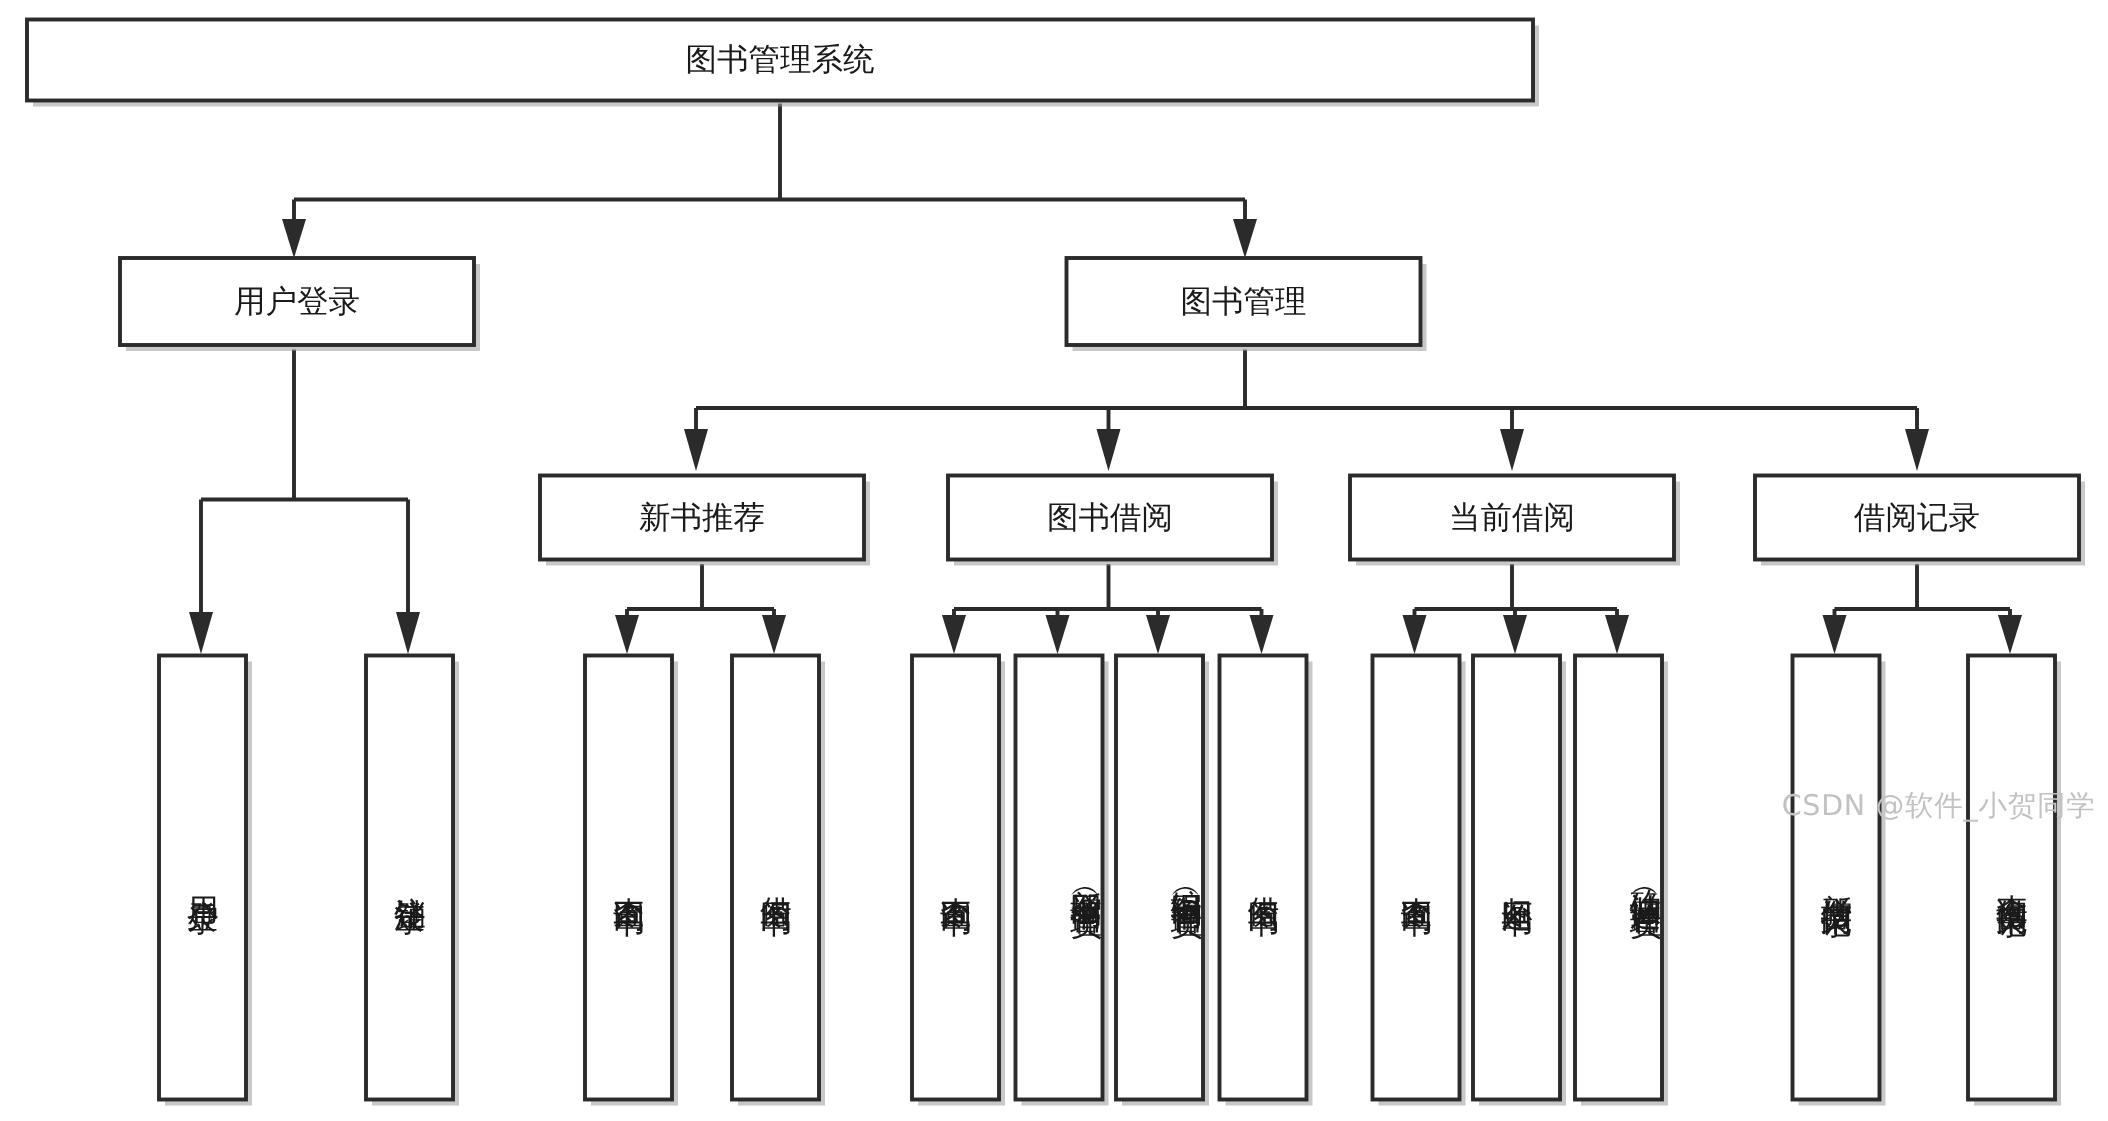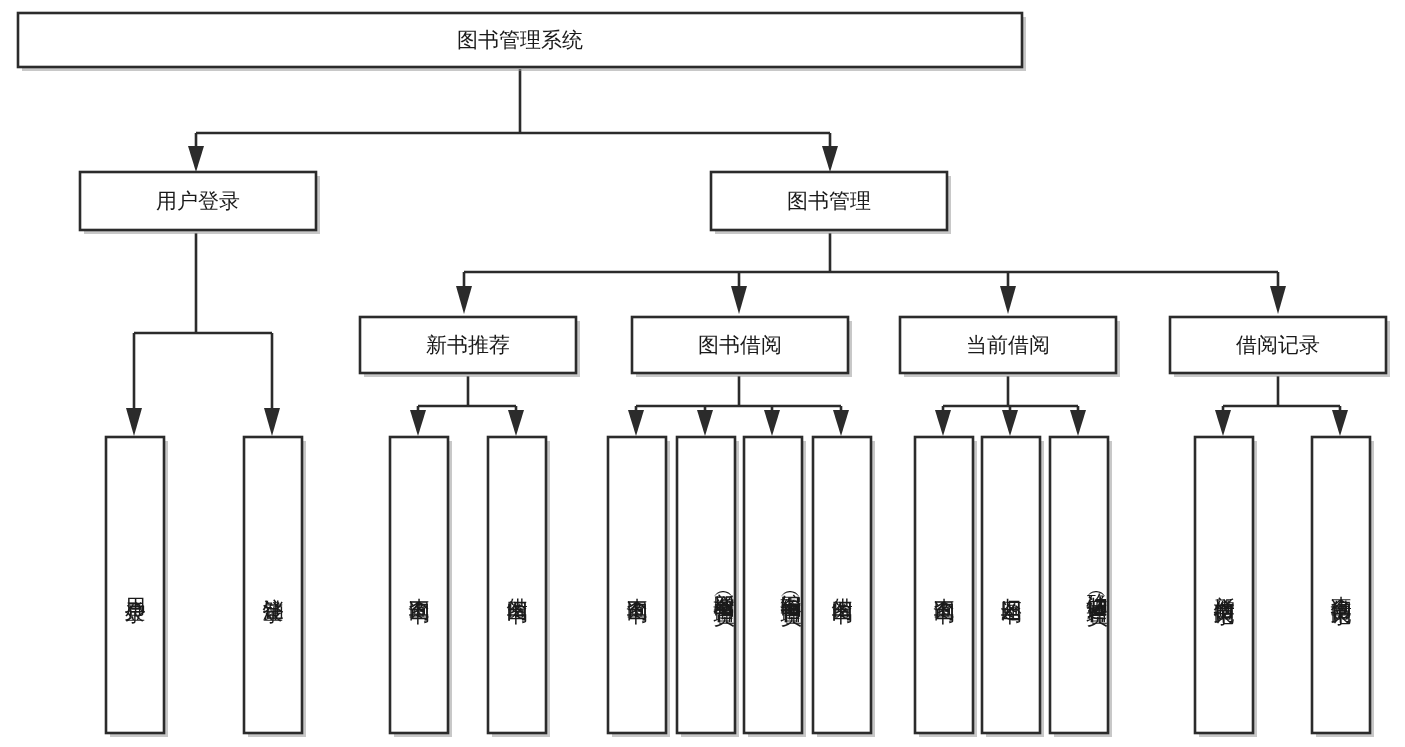--- a/index.html
+++ b/index.html
@@ -255,14 +255,15 @@
   <div class="leaf-label" style="left:608px; top:437px; width:58px; height:296px;">查询图书</div>
   <div class="leaf-label" style="left:677px; top:437px; width:58px; height:296px; align-items:flex-start;">新增图书（管理员）</div>
   <div class="leaf-label" style="left:744px; top:437px; width:58px; height:296px; align-items:flex-start;">编辑图书（管理员）</div>
   <div class="leaf-label" style="left:813px; top:437px; width:58px; height:296px;">借阅图书</div>
   <div class="leaf-label" style="left:915px; top:437px; width:58px; height:296px;">查询图书</div>
   <div class="leaf-label" style="left:982px; top:437px; width:58px; height:296px;">归还图书</div>
   <div class="leaf-label" style="left:1050px; top:437px; width:58px; height:296px; align-items:flex-start;">确认归还（管理员）</div>
   <div class="leaf-label" style="left:1195px; top:437px; width:58px; height:296px;">新增借阅记录</div>
   <div class="leaf-label" style="left:1312px; top:437px; width:58px; height:296px;">查询借阅记录</div>
 
+  <div class="watermark">CSDN @软件_小贺同学</div>
 
 </div>
 
 </body></html>

